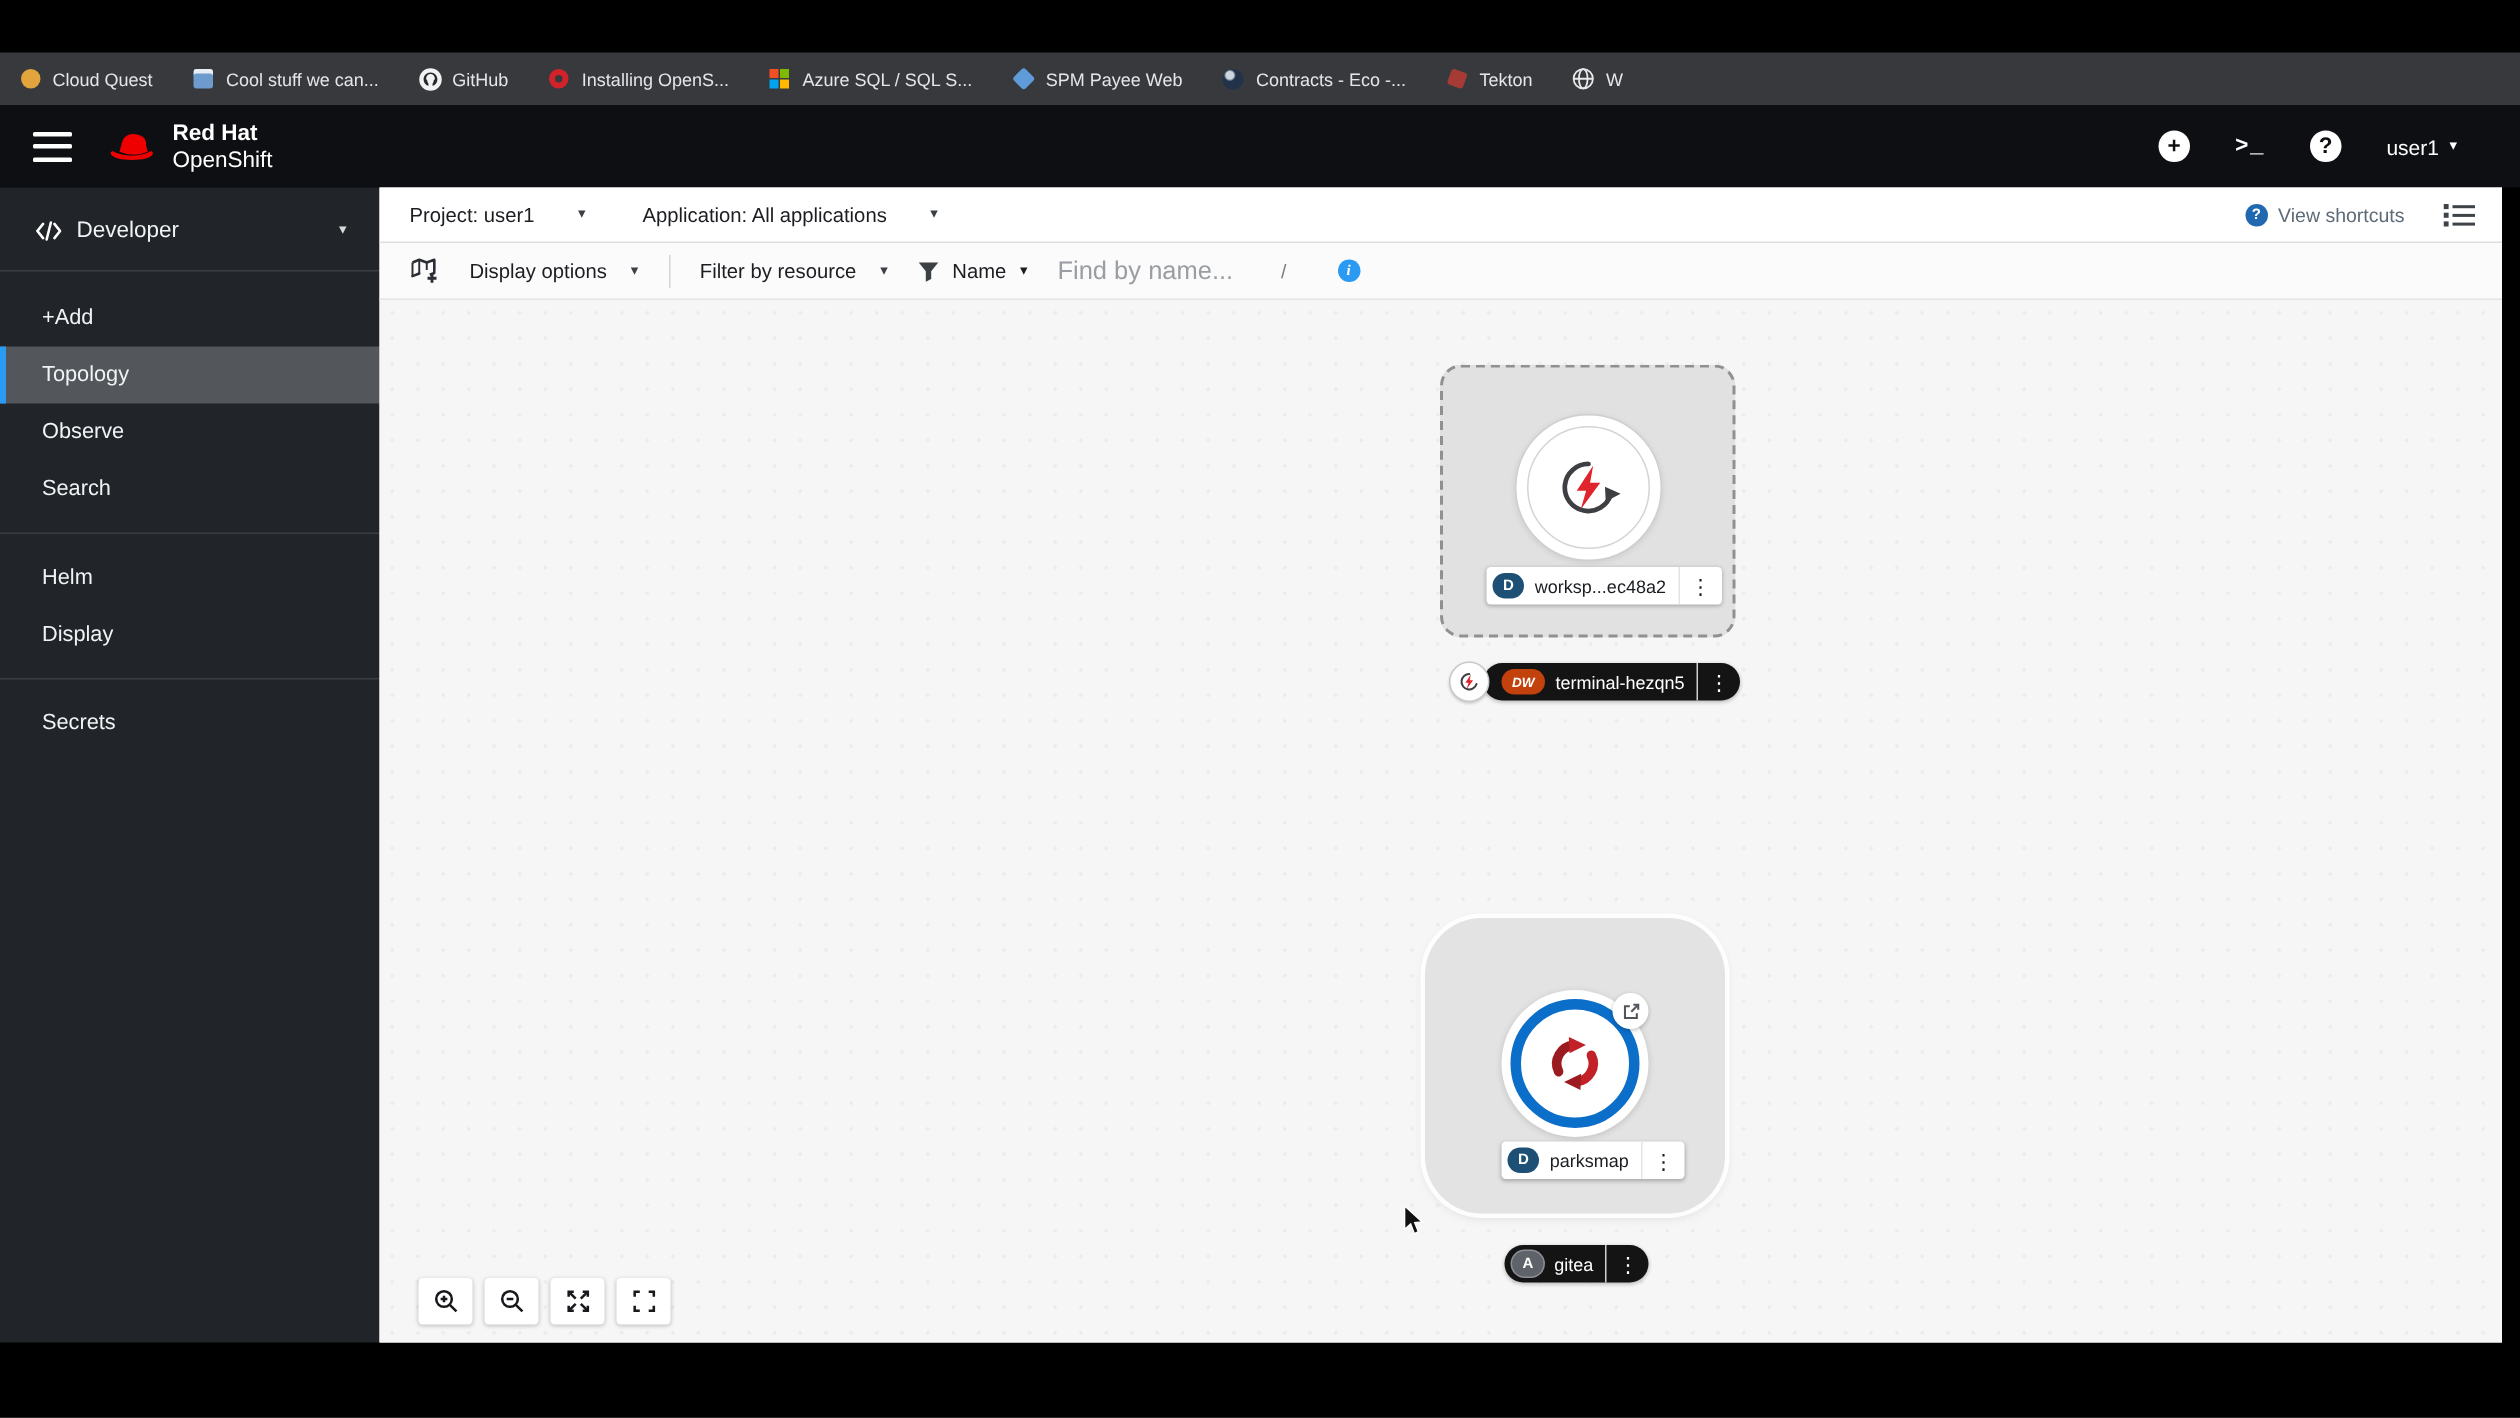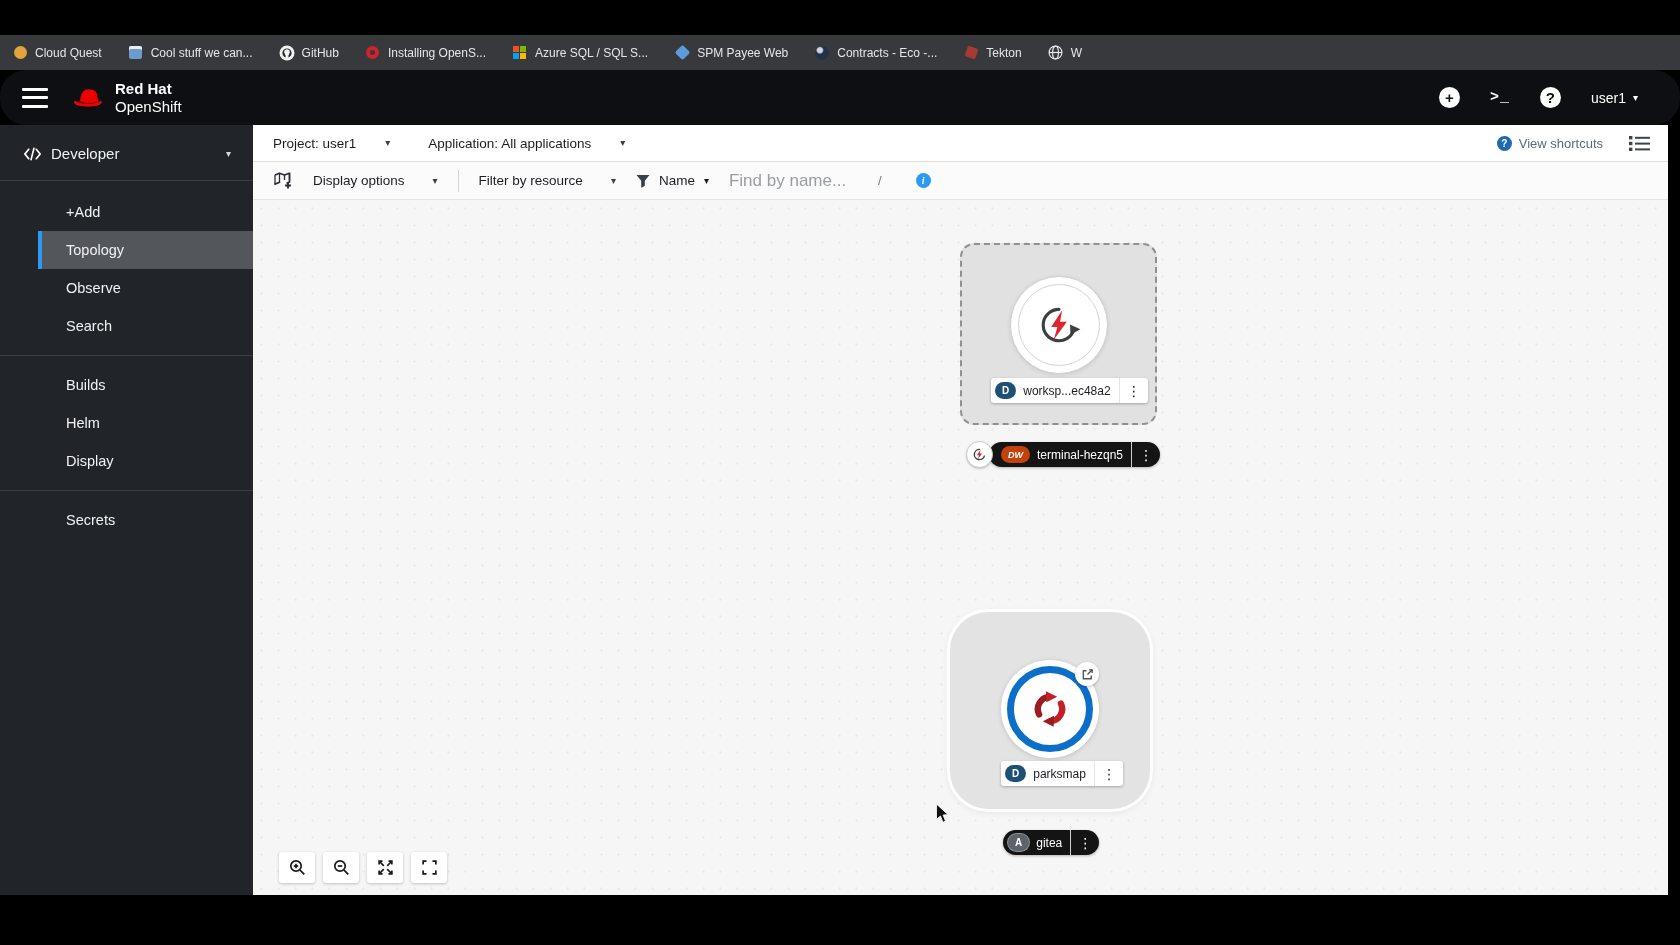--- a/index.html
+++ b/index.html
@@ -18,21 +18,21 @@
   .ic-azure { width:13px; height:13px; display:grid; grid-template-columns:6px 6px; grid-template-rows:6px 6px; gap:1px; }
   .ic-azure i:nth-child(1){background:#f25022}.ic-azure i:nth-child(2){background:#7fba00}
   .ic-azure i:nth-child(3){background:#00a4ef}.ic-azure i:nth-child(4){background:#ffb900}
   .ic-spm { width:11px; height:11px; background:#5e9bd8; transform:rotate(45deg); border-radius:2px; }
   .ic-contracts { width:14px; height:14px; border-radius:50%;
     background:radial-gradient(circle at 35% 30%, #cdd6e0 0 2.5px, #223349 4px); }
   .ic-tekton { width:11px; height:11px; background:#a63b35; transform:rotate(20deg); border-radius:2px; }
 
   
   .masthead { position:absolute; top:70px; left:0; width:1680px; height:55px; background:#0d0f12;
-    display:flex; align-items:center; justify-content:space-between; padding:0 42px 0 22px;border-radius:26px; }
+    display:flex; align-items:center; justify-content:space-between; padding:0 42px 0 22px; }
   .mh-left { display:flex; align-items:center; gap:22px; }
   .hamburger { width:26px; height:20px; display:flex; flex-direction:column; justify-content:space-between; cursor:pointer; background:none; border:none; }
   .hamburger i { display:block; height:3px; background:#fff; border-radius:1px; }
   .brand { display:flex; align-items:center; gap:9px; }
   .brand-text { color:#fff; font-size:15px; line-height:1.15; }
   .brand-text .b1 { font-weight:bold; display:block; }
   .brand-text .b2 { display:block; }
   .mh-right { display:flex; align-items:center; gap:30px; }
   .mh-iconbtn { background:none; border:none; cursor:pointer; display:flex; align-items:center; }
   .circle-ic { width:21px; height:21px; border-radius:50%; background:#fff; color:#0d0f12;
@@ -44,40 +44,40 @@
 
   
   .body { position:absolute; top:125px; left:0; width:1680px; height:770px; display:flex; }
 
   
   .sidebar { width:253px; height:770px; background:#212529; flex:0 0 auto; color:#f0f2f4; }
   .persp { display:flex; align-items:center; gap:10px; padding:20px 22px 18px 24px;
     border-bottom:1px solid #3a3e42; font-size:15px; cursor:pointer; }
   .persp .caret { margin-left:auto; color:#d8d8d8; }
   .nav-list { list-style:none; padding-top:12px; }
-  .nav-item { font-size:14.5px; padding:11px 24px; cursor:pointer; border-left:4px solid transparent; color:#f0f2f4;margin-left:38px; }
+  .nav-item { font-size:14.5px; padding:11px 24px; cursor:pointer; border-left:4px solid transparent; color:#f0f2f4; }
   .nav-item.active { background:#53575b; border-left-color:#2b9af3; }
   .nav-sep { border-top:1px solid #3a3e42; margin:10px 0; }
 
   
   .main { width:1415px; flex:0 0 auto; display:flex; flex-direction:column; background:#fff; }
 
   .context-bar { height:37px; background:#fff; border-bottom:1px solid #dedede;
     display:flex; align-items:center; padding:0 18px 0 20px; gap:38px; }
   .ctx-dd { display:flex; align-items:center; gap:29px; font-size:13.5px; color:#1b1d21; background:none; border:none; cursor:pointer; }
   .ctx-dd .caret { color:#3c4046; }
   .ctx-right { margin-left:auto; display:flex; align-items:center; gap:26px; }
   .shortcuts-link { display:flex; align-items:center; gap:7px; font-size:13px; color:#5d6a77; cursor:pointer; background:none; border:none; }
   .q-ic { width:15px; height:15px; border-radius:50%; background:#2069b1; color:#fff; font-size:10px; font-weight:bold;
     display:flex; align-items:center; justify-content:center; }
   .listview-btn { background:none; border:none; cursor:pointer; display:flex; }
 
   .toolbar { height:38px; background:#fbfbfc; border-bottom:1px solid #e4e4e6;
     display:flex; align-items:center; padding:0 14px 0 20px; gap:20px; }
-  .tb-btn { display:flex; align-items:center; gap:28px; font-size:13.5px; color:#1b1d21; background:none; border:none; cursor:pointer;text-align:right; }
+  .tb-btn { display:flex; align-items:center; gap:16px; font-size:13.5px; color:#1b1d21; background:none; border:none; cursor:pointer;text-align:right; }
   .tb-btn .caret { color:#3c4046; }
   .tb-sep { width:1px; height:22px; background:#d4d4d6; }
   .name-dd { display:flex; align-items:center; gap:9px; font-size:13.5px; color:#1b1d21; background:none; border:none; cursor:pointer; }
   .find-input { border:none; outline:none; background:transparent; font-size:17px; color:#333; width:125px; font-family:"Liberation Sans",sans-serif; }
   .find-input::placeholder { color:#9a9da1; }
   .slash-key { color:#7a7d81; font-size:13px; margin-left:4px; }
   .info-ic { width:15px; height:15px; border-radius:50%; background:#2b9af3; color:#fff; font-size:10px; font-weight:bold;
     font-family:"Liberation Serif", serif; font-style:italic; display:flex; align-items:center; justify-content:center; margin-left:14px; }
 
   
@@ -246,21 +246,20 @@
           </svg>
         <span>Developer</span>
         <span class="caret">▾</span>
       </div>
       <ul class="nav-list">
         <li class="nav-item">+Add</li>
         <li class="nav-item active">Topology</li>
         <li class="nav-item">Observe</li>
         <li class="nav-item">Search</li>
         <li class="nav-sep"></li>
-        <li class="nav-item">Builds</li>
         <li class="nav-item">Helm</li>
         <li class="nav-item">Display</li>
         <li class="nav-sep"></li>
         <li class="nav-item">Secrets</li>
       </ul>
     </nav>
 
     <div class="main">
 
       <div class="context-bar">

